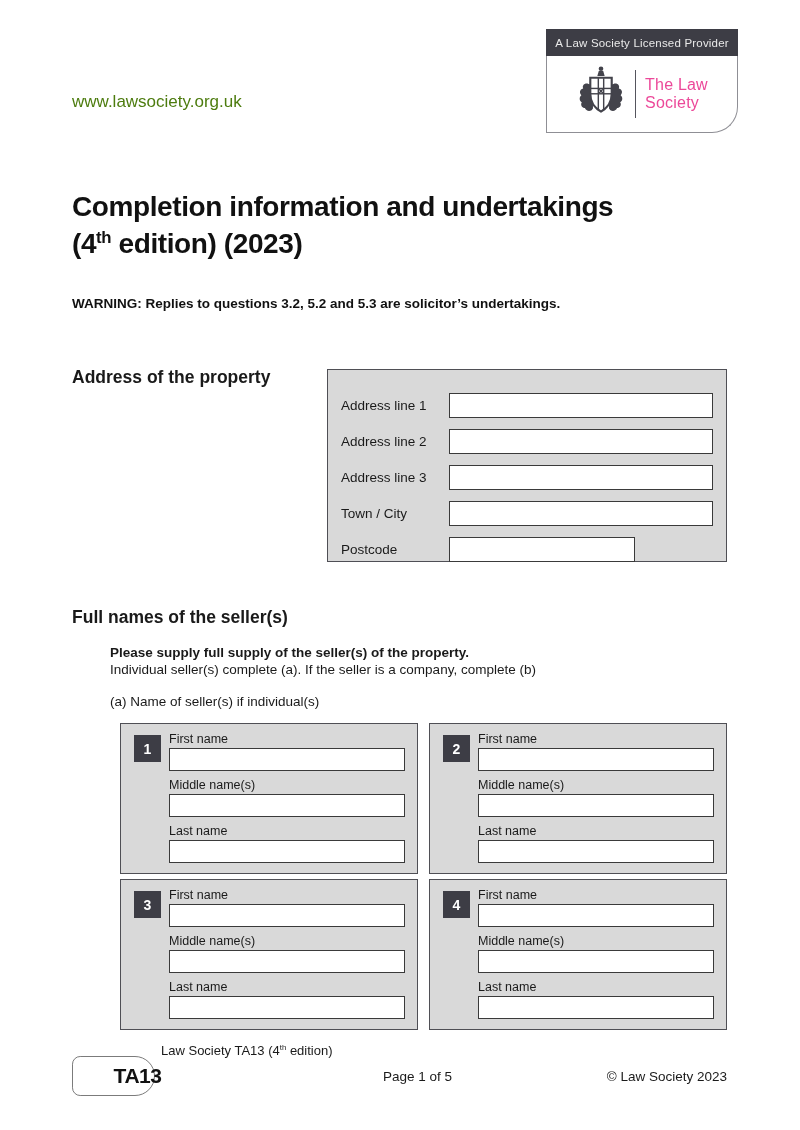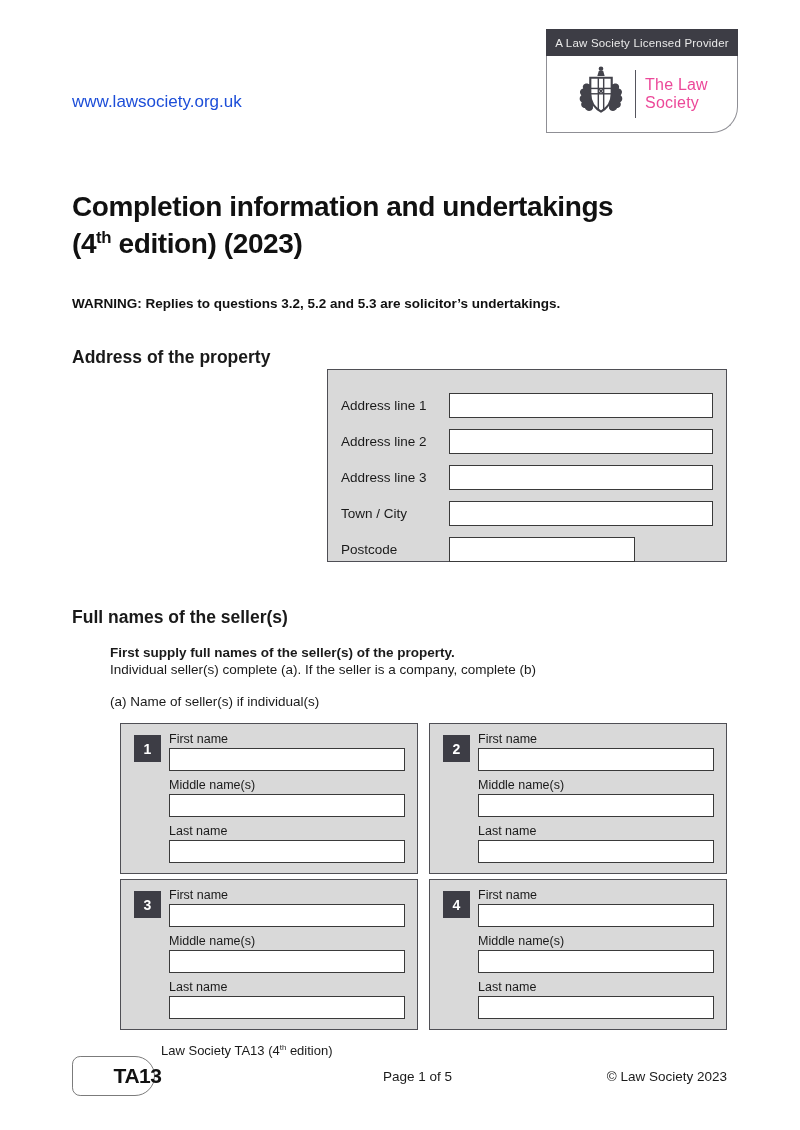--- a/index.html
+++ b/index.html
@@ -3,21 +3,21 @@
 <meta charset="utf-8">
 <style>
   * { margin:0; padding:0; box-sizing:border-box; }
   html,body { background:#ffffff; }
   .page {
     position:relative; width:800px; height:1130px; background:#ffffff;
     font-family:"Liberation Sans", sans-serif; color:#1a1a1a; overflow:hidden;
   }
 
   
-  .site-url { position:absolute; left:72px; top:92px; font-size:17px; color:#1d4ed8; }
+  .site-url { position:absolute; left:72px; top:92px; font-size:17px; color:#4d7c0f; }
 
   .logo-box { position:absolute; left:546px; top:29px; width:192px; }
   .logo-banner {
     height:27px; background:#3d3d45; color:#e9e9e9; font-size:11.5px;
     display:flex; align-items:center; justify-content:center; letter-spacing:.2px;
     white-space:nowrap;
   }
   .logo-body {
     height:77px; background:#fff; border:1px solid #8f8f95; border-top:none;
     border-radius:0 0 26px 0; display:flex; align-items:center; justify-content:center; gap:9px;
@@ -28,21 +28,21 @@
   
   .doc-title {
     position:absolute; left:72px; top:188px; width:680px;
     font-size:28px; font-weight:bold; line-height:37px; letter-spacing:-.4px; color:#111;
   }
   .doc-title sup, .footer-doc sup { font-size:60%; vertical-align:super; line-height:0; }
 
   .warning { position:absolute; left:72px; top:296px; font-size:13.5px; font-weight:bold; color:#111; }
 
   
-  .addr-heading { position:absolute; left:72px; top:347px; font-size:17.5px; font-weight:bold; }
+  .addr-heading { position:absolute; left:72px; top:367px; font-size:17.5px; font-weight:bold; }
   .addr-box {
     position:absolute; left:327px; top:369px; width:400px; height:193px;
     background:#d9d9d9; border:1px solid #4f4f55; padding:23px 13px 0 13px;
   }
   .addr-row { display:flex; align-items:center; height:25px; margin-bottom:11px; }
   .addr-row .f-label { width:108px; font-size:13.5px; }
   .field-input {
     height:25px; border:1px solid #3a3a3a; background:#fff; flex:1 1 auto;
     font-family:"Liberation Sans", sans-serif; font-size:13px; padding:0 4px; border-radius:0;
   }
@@ -147,21 +147,21 @@
     </div>
     <div class="addr-row">
       <span class="f-label">Postcode</span>
       <input class="field-input short" type="text" value="" style="">
     </div>
   </div>
 
   <h2 class="sellers-heading">Full names of the seller(s)</h2>
 
   <div class="sellers-instructions">
-    <div class="bold">First supply full names of the seller(s) of the property.</div>
+    <div class="bold">Please supply full supply of the seller(s) of the property.</div>
     <div>Individual seller(s) complete (a). If the seller is a company, complete (b)</div>
   </div>
   <div class="sellers-sub">(a) Name of seller(s) if individual(s)</div>
 
   <div class="sellers-grid">
 
     <div class="seller-box">
       <div class="seller-num">1</div>
       <div class="seller-field">
         <label>First name</label>

